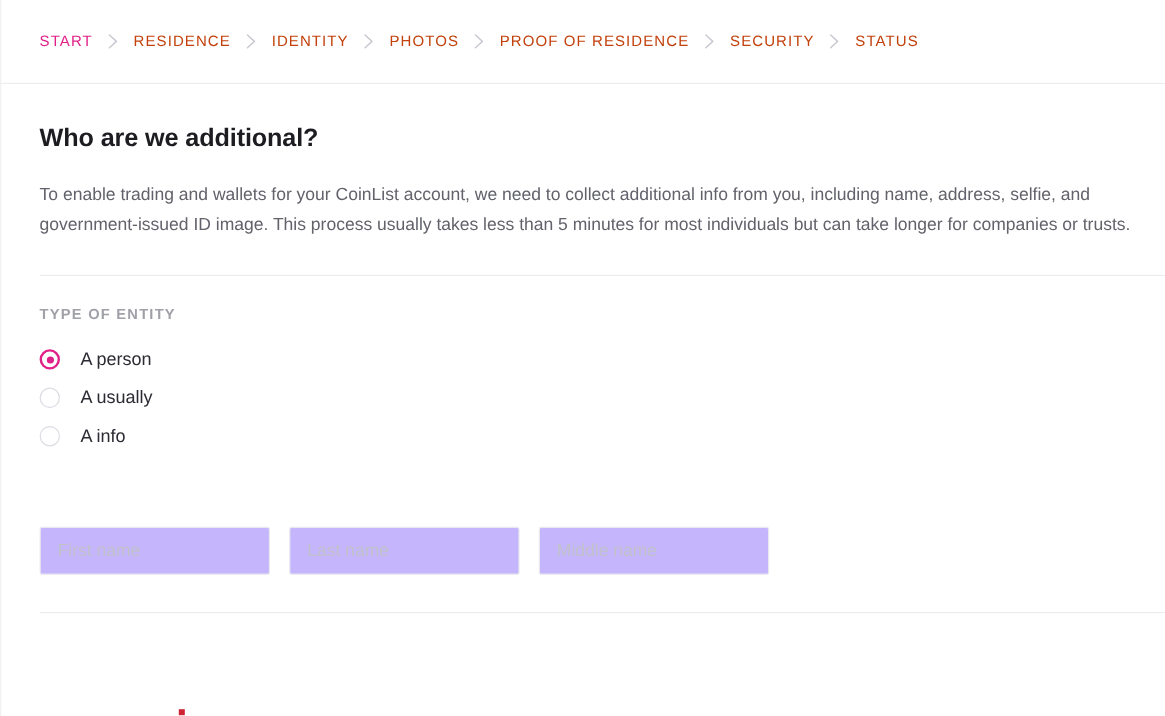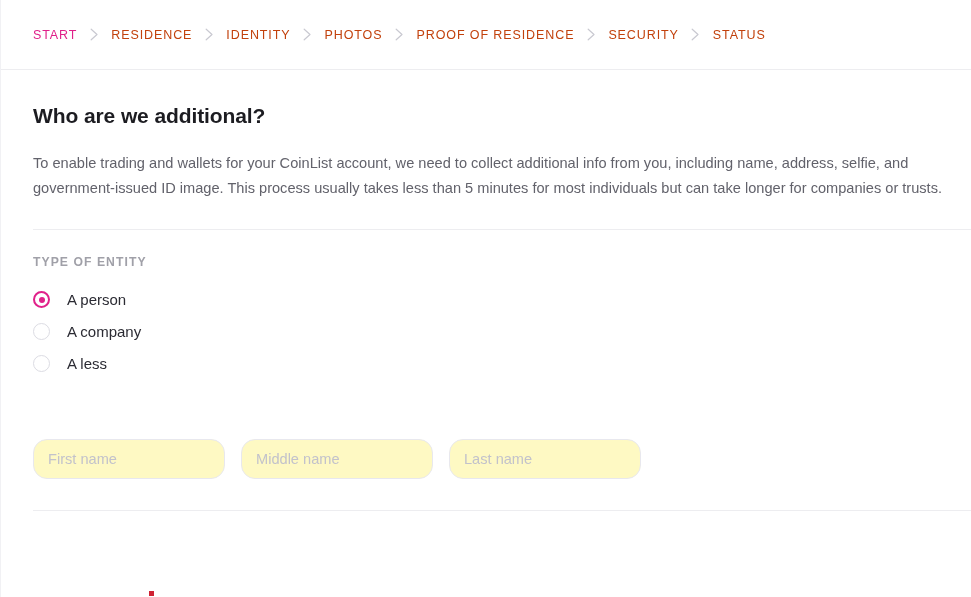--- a/index.html
+++ b/index.html
@@ -31,21 +31,21 @@
   .stepbar {
     height: 70px;
     box-sizing: border-box;
     border-bottom: 1px solid #ededf0;
     display: flex;
     align-items: center;
     padding-left: 33px;
   }
   .stepbar-inner {
     display: flex;
-    align-items: flex-end;
+    align-items: flex-start;
   }
   .step {
     font-size: 12.5px;
     letter-spacing: 0.9px;
     color: #c2410c;
     text-transform: uppercase;
     white-space: nowrap;
     line-height: 1;
     background: none;
     border: 0;
@@ -152,22 +152,22 @@
   .name-inputs {
     margin-top: 18px;
     display: flex;
     gap: 16px;
   }
   .name-inputs input {
     width: 192px;
     height: 40px;
     box-sizing: border-box;
     border: 1px solid #e8e8ee;
-    border-radius: 14px;
-    background: #fef9c3;
+    border-radius: 2px;
+    background: #c4b5fd;
     padding: 0 14px;
     font-family: inherit;
     font-size: 14.6px;
     color: #2b2b33;
     outline: none;
   }
   .name-inputs input::placeholder {
     color: #c2c2cb;
   }
 
@@ -254,36 +254,36 @@
 
     <div class="radio-list">
 
       <div class="radio-row selected">
         <span class="radio-mark"></span>
         <span class="radio-text">A person</span>
       </div>
 
       <div class="radio-row">
         <span class="radio-mark"></span>
-        <span class="radio-text">A company</span>
+        <span class="radio-text">A usually</span>
       </div>
 
       <div class="radio-row">
         <span class="radio-mark"></span>
-        <span class="radio-text">A less</span>
+        <span class="radio-text">A info</span>
       </div>
 
     </div>
   </div>
 
   <div class="group-name">
 
     <div class="name-inputs">
       <input type="text" placeholder="First name" style="">
+      <input type="text" placeholder="Last name" style="">
       <input type="text" placeholder="Middle name" style="">
-      <input type="text" placeholder="Last name" style="">
     </div>
   </div>
 
   <div class="rule rule-bottom"></div>
 </div>
 
 <div class="bottom-marker"></div>
 
 </body></html>

